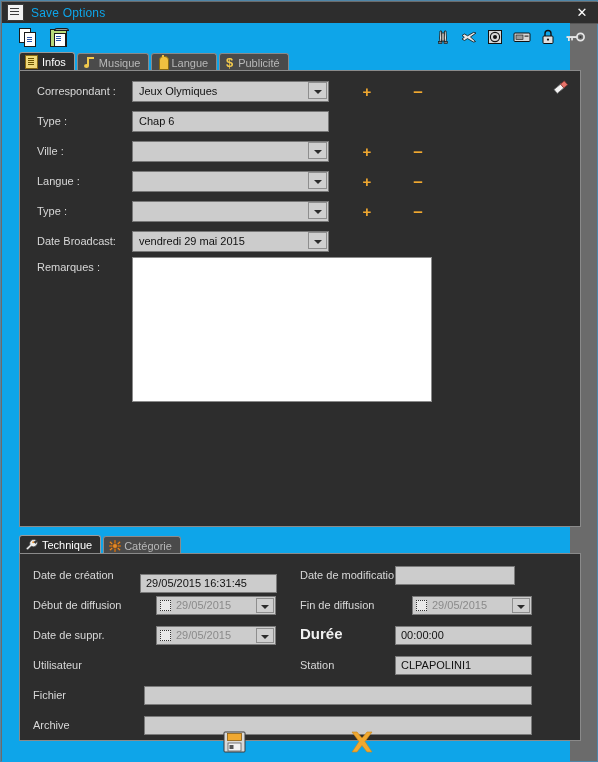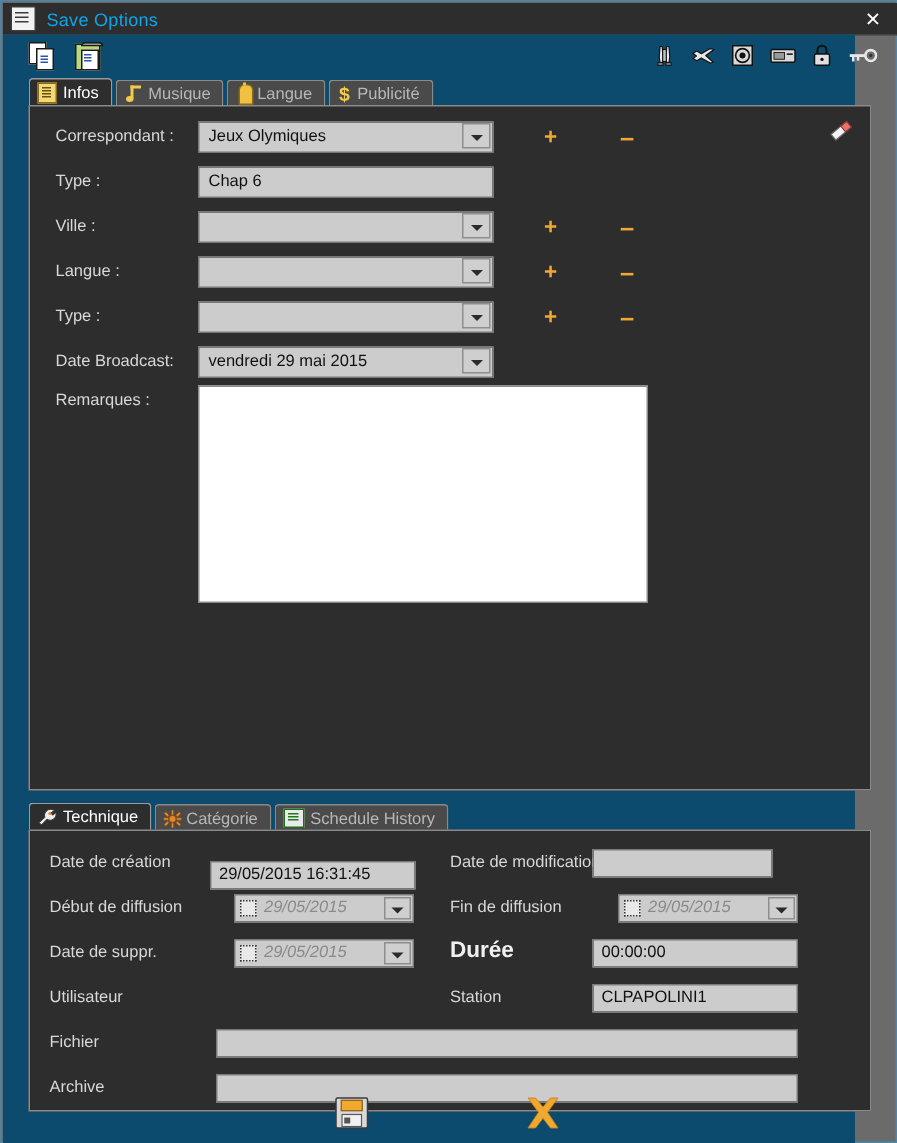--- a/index.html
+++ b/index.html
@@ -35,21 +35,21 @@
   }
   .title-text{font-size:12px;color:#0ea5e9;letter-spacing:.2px;}
   .title-close{
     position:absolute;right:7px;top:2px;width:18px;height:17px;
     color:#ffffff;font-size:13px;line-height:17px;text-align:center;
     cursor:pointer;
   }
   
   .client{
     position:absolute;left:1px;top:22px;width:568px;height:739px;
-    background:#0c4a6e;
+    background:#0ea5e9;
   }
   
   .toolbar{
     position:absolute;left:0;top:0;width:596px;height:30px;
   }
   .tb-left{position:absolute;left:17px;top:5px;display:flex;gap:12px;}
   .tb-right{position:absolute;right:13px;top:6px;display:flex;gap:10px;align-items:center;}
   .ico{cursor:pointer;display:block;}
   
   .ico-copy{width:18px;height:18px;position:relative;}
@@ -151,21 +151,21 @@
   }
   .t-lbl{position:absolute;font-size:11px;color:#d8d8d8;line-height:19px;white-space:nowrap;}
   .t-lbl.big{font-size:15px;font-weight:bold;color:#f0f0f0;line-height:19px;}
   .t-fld{
     position:absolute;height:19px;box-sizing:border-box;
     background:#cccccc;border:1px solid #7a7a7a;
     font-size:11px;color:#111;line-height:17px;padding-left:5px;
     overflow:hidden;white-space:nowrap;
   }
   .t-fld.grey{color:#8a8a8a;}
-  .t-date{padding-left:19px;font-style:italic;}
+  .t-date{padding-left:19px;}
   .chk{
     position:absolute;left:3px;top:3px;width:11px;height:11px;
     background:#e9e9e9;border:1px dotted #333;box-sizing:border-box;
   }
   .t-arrow{
     position:absolute;right:1px;top:1px;width:18px;height:15px;
     background:#cfcfcf;border:1px solid #8e8e8e;box-sizing:border-box;cursor:pointer;
   }
   .t-arrow:after{
     content:"";position:absolute;left:4px;top:6px;
@@ -351,24 +351,20 @@
               <rect x="8.6" y="5.2" width="3.4" height="1.6"></rect>
               <rect x="1.3" y="1.3" width="1.6" height="3.2" transform="rotate(-45 2.1 2.9)"></rect>
               <rect x="9.1" y="1.3" width="1.6" height="3.2" transform="rotate(45 9.9 2.9)"></rect>
               <rect x="1.3" y="7.5" width="1.6" height="3.2" transform="rotate(45 2.1 9.1)"></rect>
               <rect x="9.1" y="7.5" width="1.6" height="3.2" transform="rotate(-45 9.9 9.1)"></rect>
             </g>
           </svg>
         </span>
         <span>Catégorie</span>
       </div>
-      <div class="tab">
-        <span class="tab-ico ic-sched"></span>
-        <span>Schedule History</span>
-      </div>
     </div>
 
     <div class="panel-tech">
 
       <span class="t-lbl" style="left:13px;top:12px;">Date de création</span>
       <div class="t-fld" style="left:120px;top:20px;width:137px;">29/05/2015 16:31:45</div>
       <span class="t-lbl" style="left:280px;top:12px;">Date de modification</span>
       <div class="t-fld" style="left:375px;top:12px;width:120px;"></div>
 
       <span class="t-lbl" style="left:13px;top:42px;">Début de diffusion</span>

